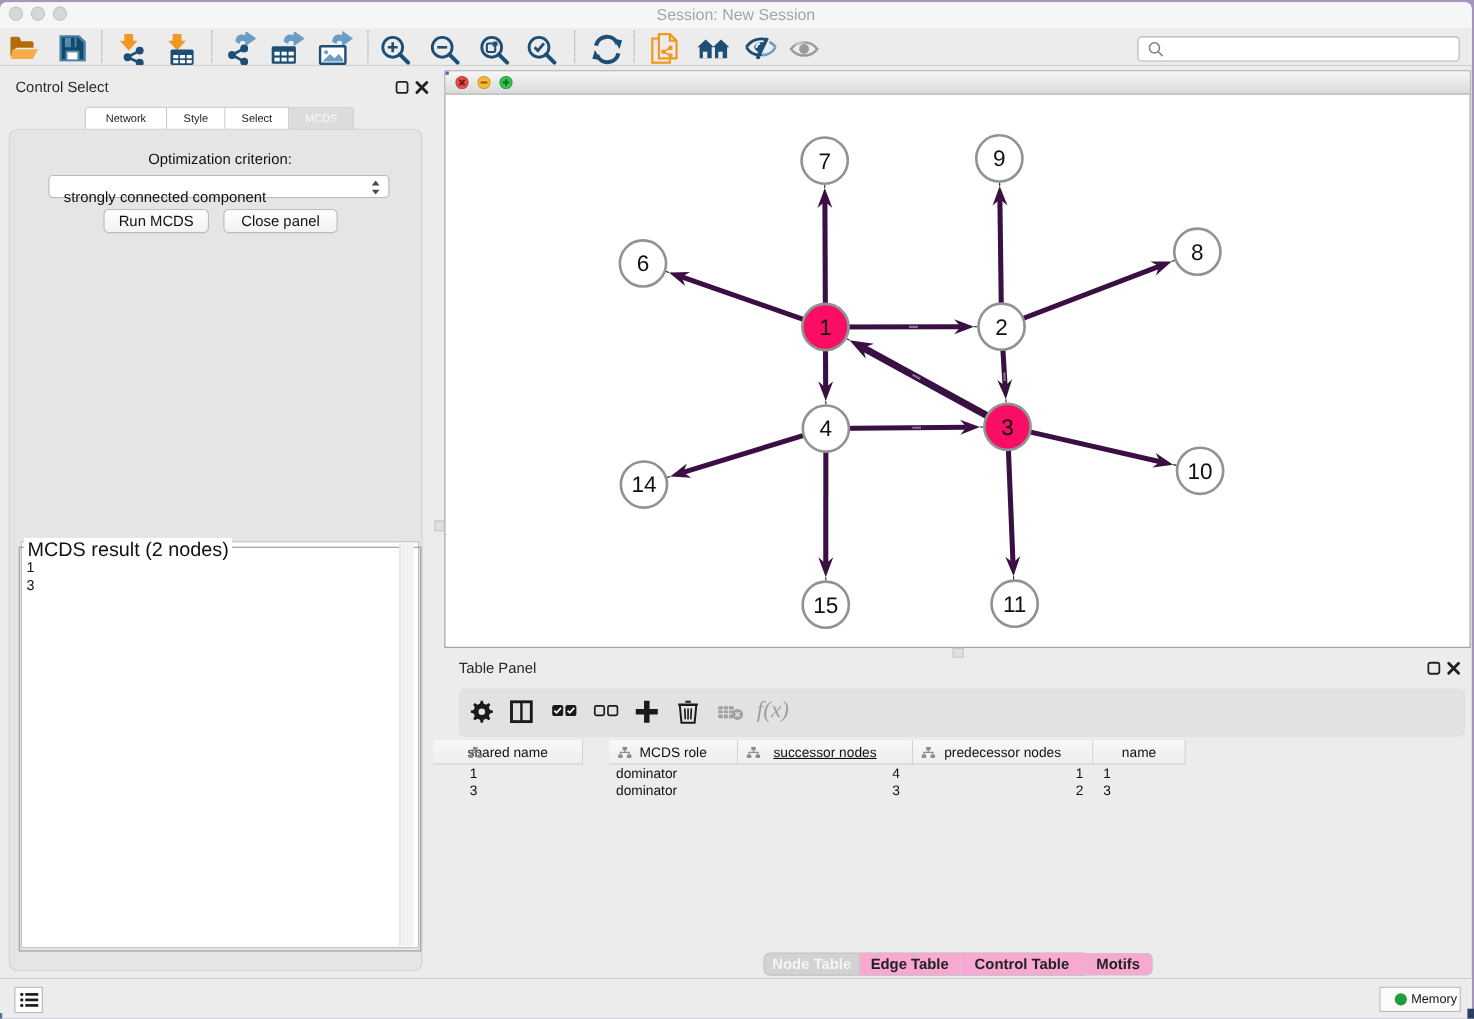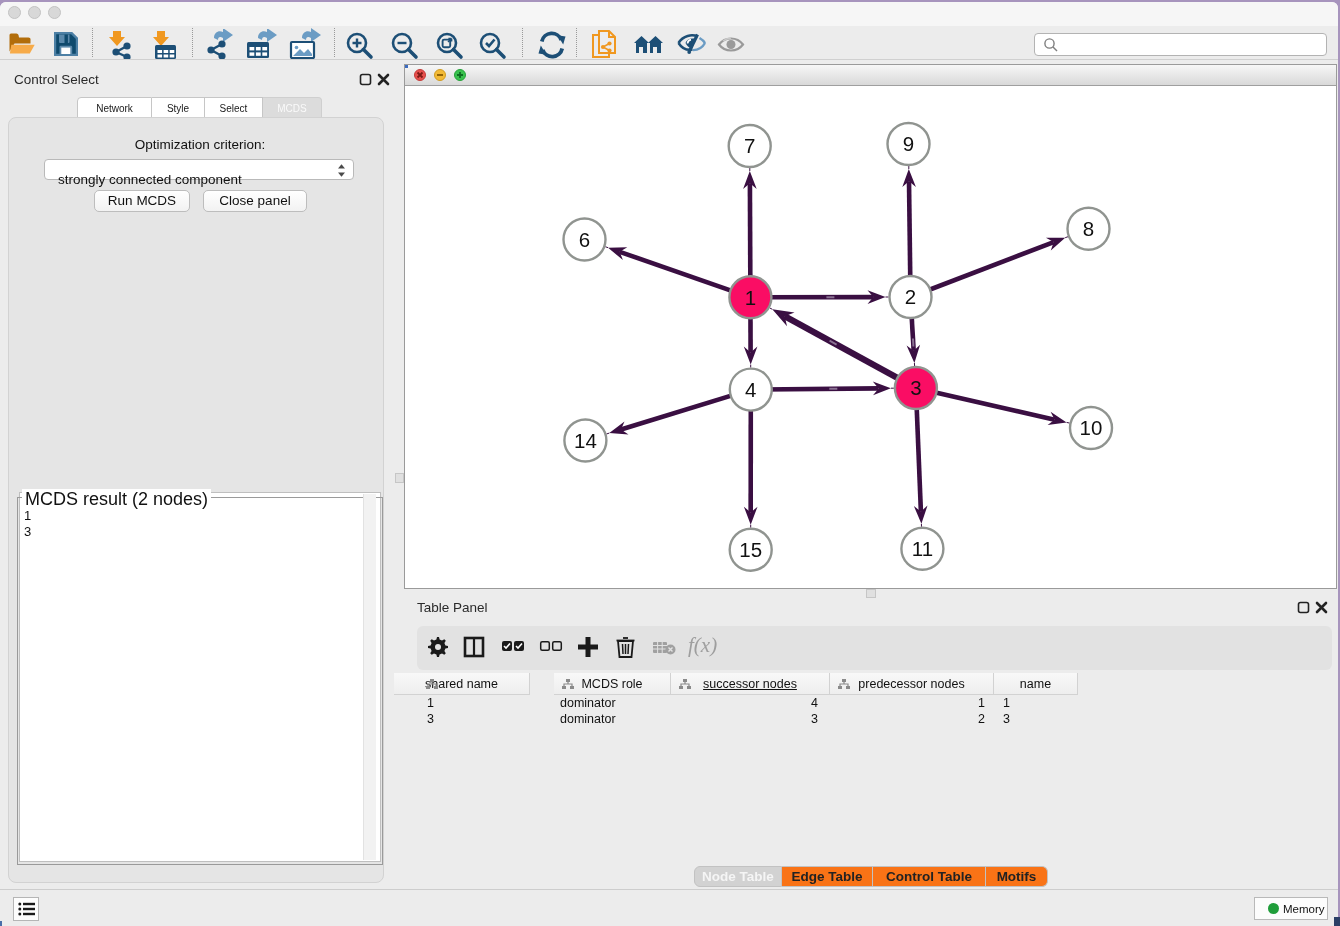--- a/index.html
+++ b/index.html
@@ -36,33 +36,34 @@
 .frametitle { position:absolute; left:0; top:0; width:931px; height:21px;
   background:linear-gradient(#f7f7f7,#d9d9d9); border-bottom:1px solid #9f9f9f; }
 .ball { position:absolute; top:4px; width:12px; height:12px; border-radius:50%; }
 
 .tp-toolbar { position:absolute; left:417px; top:626px; width:915px; height:44px;
   background:#e2e2e2; border-radius:6px; }
 .th { position:absolute; top:0; height:22px; background:linear-gradient(#f8f8f8,#eeeeee);
   border-right:1px solid #d2d2d2; border-bottom:1px solid #d2d2d2;
   font-size:12.5px; color:#111; text-align:center; line-height:22px; }
 .td { position:absolute; font-size:12.5px; color:#111; }
-.btab { position:absolute; top:0; height:21px; background:#f97316;
+.btab { position:absolute; top:0; height:21px; background:#f9a8d4;
   border:1px solid #c2c2c2; font-size:13.5px; font-weight:bold; color:#222;
   text-align:center; line-height:19px; }
 .statusbar { position:absolute; left:0; top:889px; width:1338px; height:36px;
   background:#ececec; border-top:1px solid #cdcdcd; }
 </style></head>
 <body>
 <div class="win"></div>
 
 <div class="titlebar">
   <div class="tl" style="left:8px;"></div>
   <div class="tl" style="left:28px;"></div>
   <div class="tl" style="left:48px;"></div>
+  <div class="title">Session: New Session</div>
 </div>
 <div class="toolbar">
     <div class="sep" style="left:92px"></div>
     <div class="sep" style="left:192px"></div>
     <div class="sep" style="left:334px"></div>
     <div class="sep" style="left:522px"></div>
     <div class="sep" style="left:576px"></div>
   </div>
 <svg class="icon" style="left:8px;top:32px" width="28" height="26" viewBox="0 0 28 26">
 <path d="M1.5 19.5 L1.5 3 Q1.5 1.5 3 1.5 L8.5 1.5 Q10 1.5 10.5 3 L11 5.5 L20.5 5.5 Q22.5 5.5 22.5 7 L22.5 11.5 L6.5 11.5 Z" fill="#b26d0a"></path>

